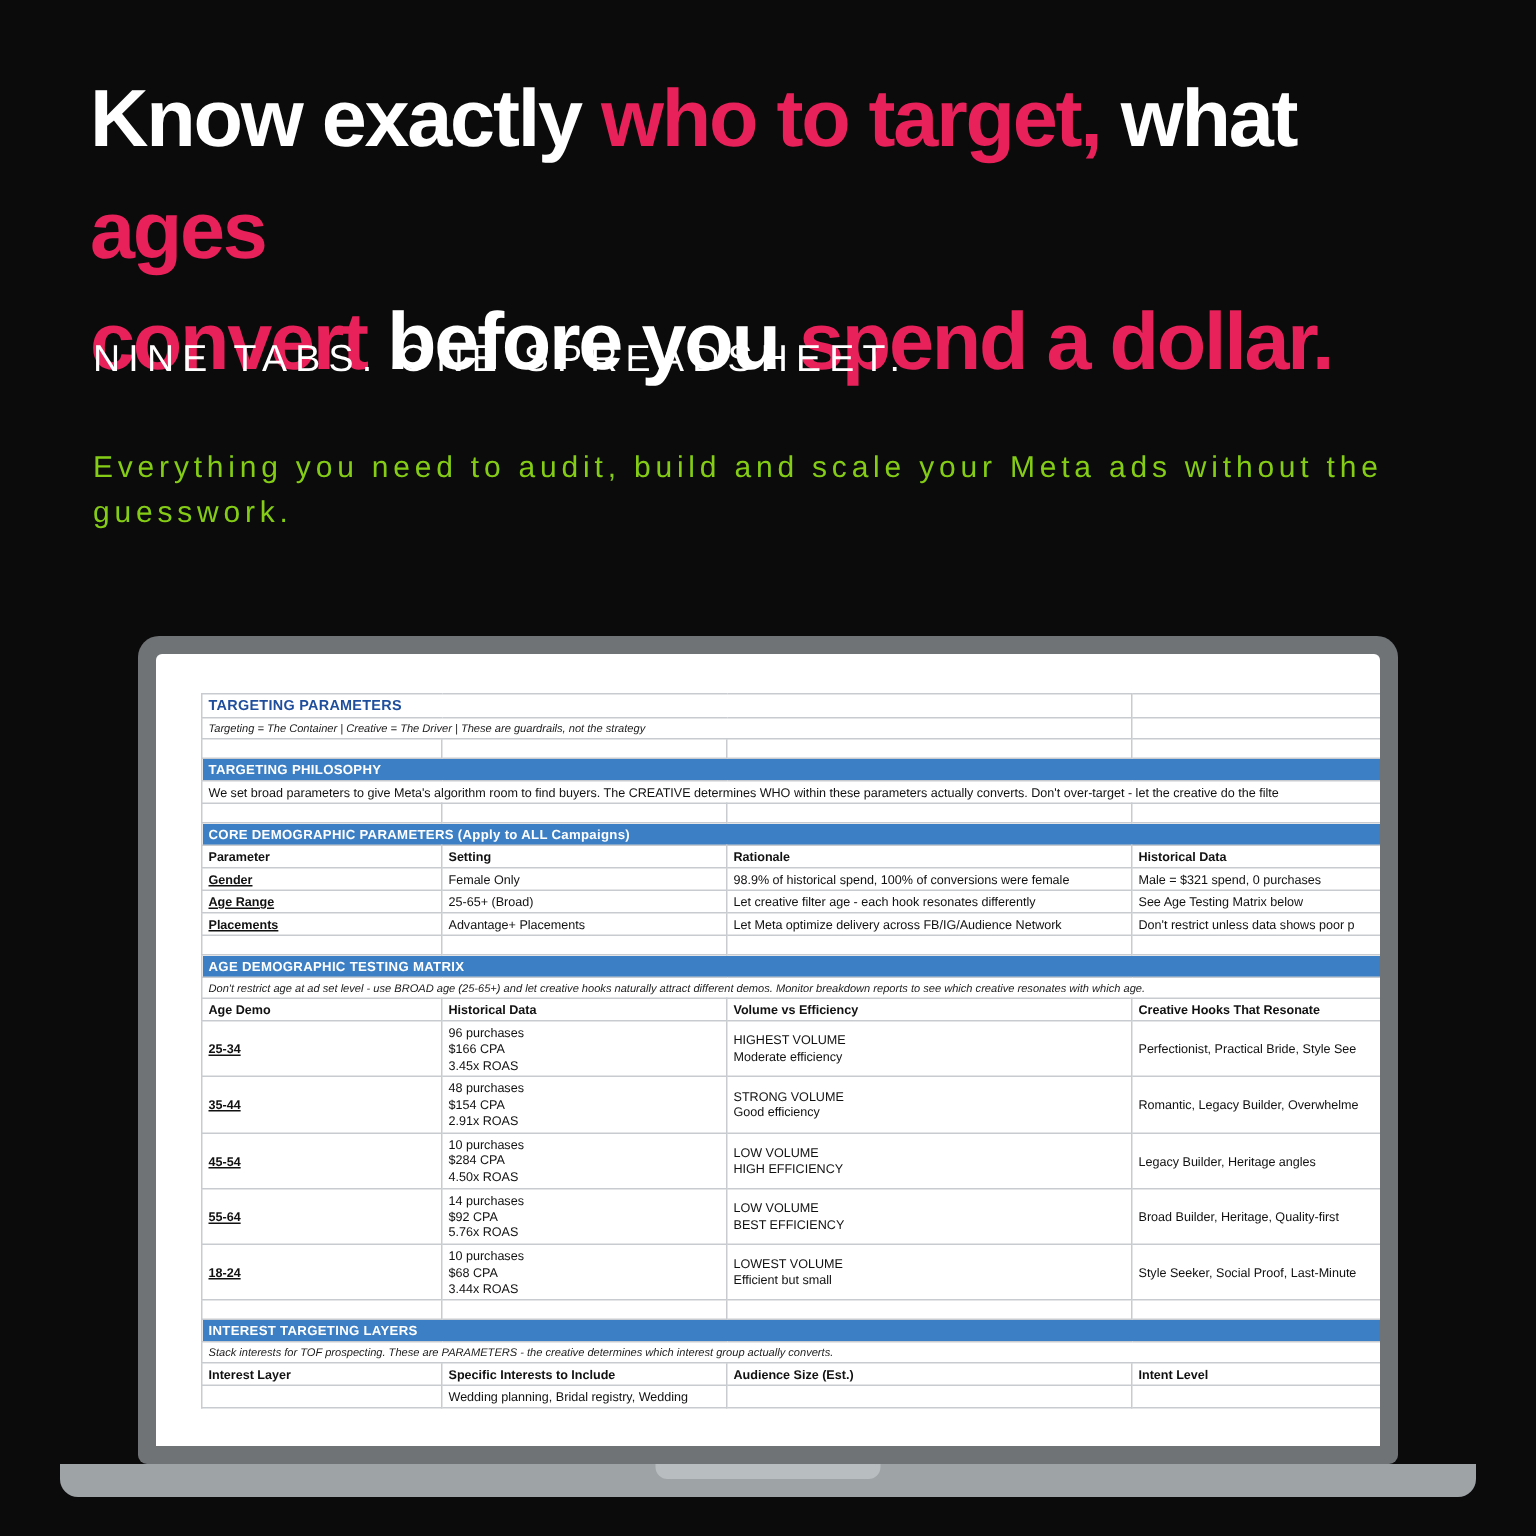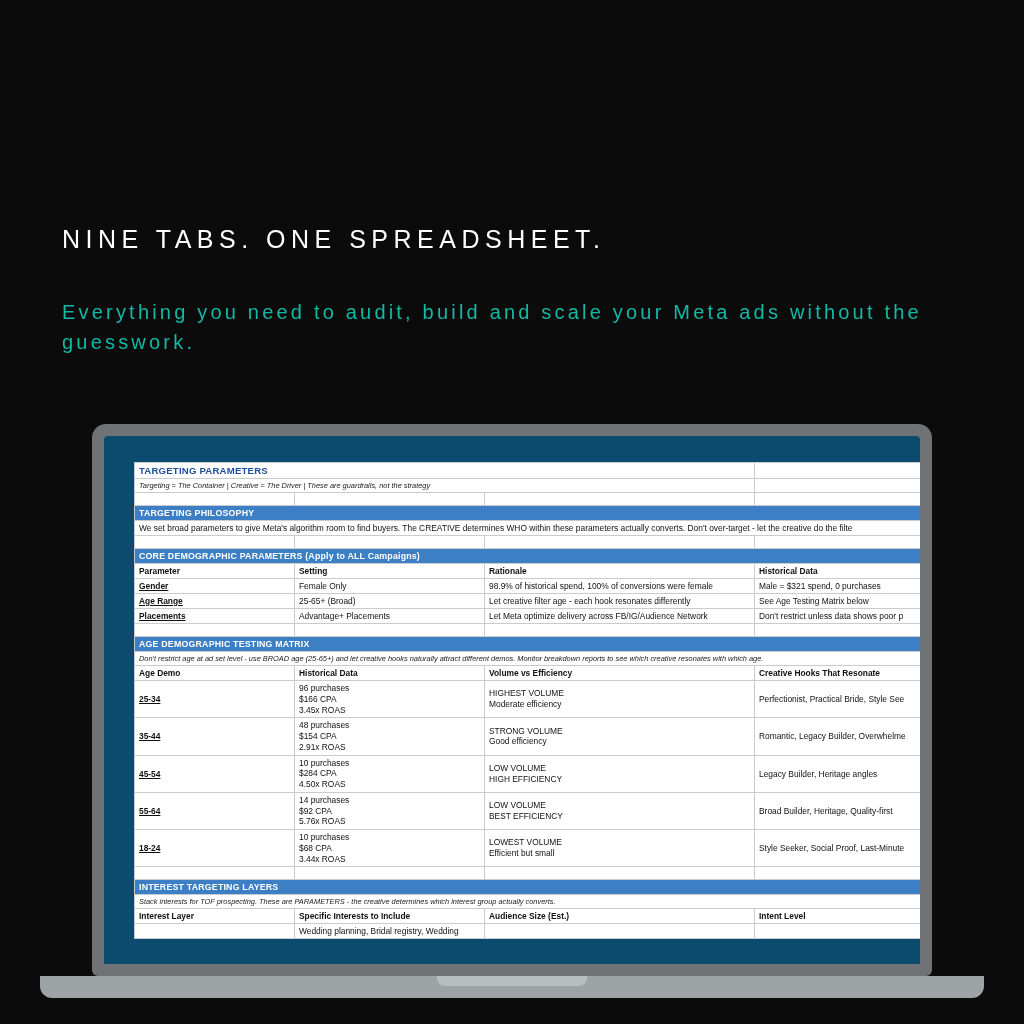--- a/index.html
+++ b/index.html
@@ -38,41 +38,41 @@
     color: #ffffff;
   }
 
   .desc {
     position: absolute;
     left: 62px; top: 297px;
     width: 860px;
     font-size: 20px;
     letter-spacing: 3.2px;
     line-height: 1.5;
-    color: #14b8a6;
+    color: #84cc16;
   }
 
   
   .laptop {
     position: absolute;
     left: 92px; top: 424px;
     width: 840px; height: 560px;
   }
   .laptop-body {
     position: absolute;
     left: 0; top: 0;
     width: 840px; height: 552px;
     background: #6f7376;
     border-radius: 14px 14px 6px 6px;
     padding: 12px 12px 0 12px;
   }
   .screen {
     position: relative;
     width: 816px; height: 528px;
-    background: #0c4a6e;
+    background: #ffffff;
     overflow: hidden;
     border-radius: 4px 4px 0 0;
   }
   .laptop-base {
     position: absolute;
     left: -52px; top: 552px;
     width: 944px; height: 22px;
     background: #9ea3a6;
     border-radius: 0 0 12px 12px;
   }
@@ -134,20 +134,25 @@
   .bold { font-weight: bold; text-decoration: underline; }
   .blank td { border-color: #dfe3e6; }
   .multi { white-space: normal; line-height: 1.28; }
   .tallx { height: 40px; }
 </style>
 </head>
 <body>
 
 <div class="page">
 
+  <div class="headline">
+    <span>Know exactly </span><span class="accent">who to target,</span><span> what </span><span class="accent">ages</span>
+    <br>
+    <span class="accent">convert</span><span> before you </span><span class="accent">spend a dollar.</span>
+  </div>
 
   <div class="subhead">NINE TABS. ONE SPREADSHEET.</div>
   <div class="desc">Everything you need to audit, build and scale your Meta ads without the guesswork.</div>
 
   <div class="laptop">
     <div class="laptop-body">
       <div class="screen">
 
         <div class="sheet">
           <table class="grid">

